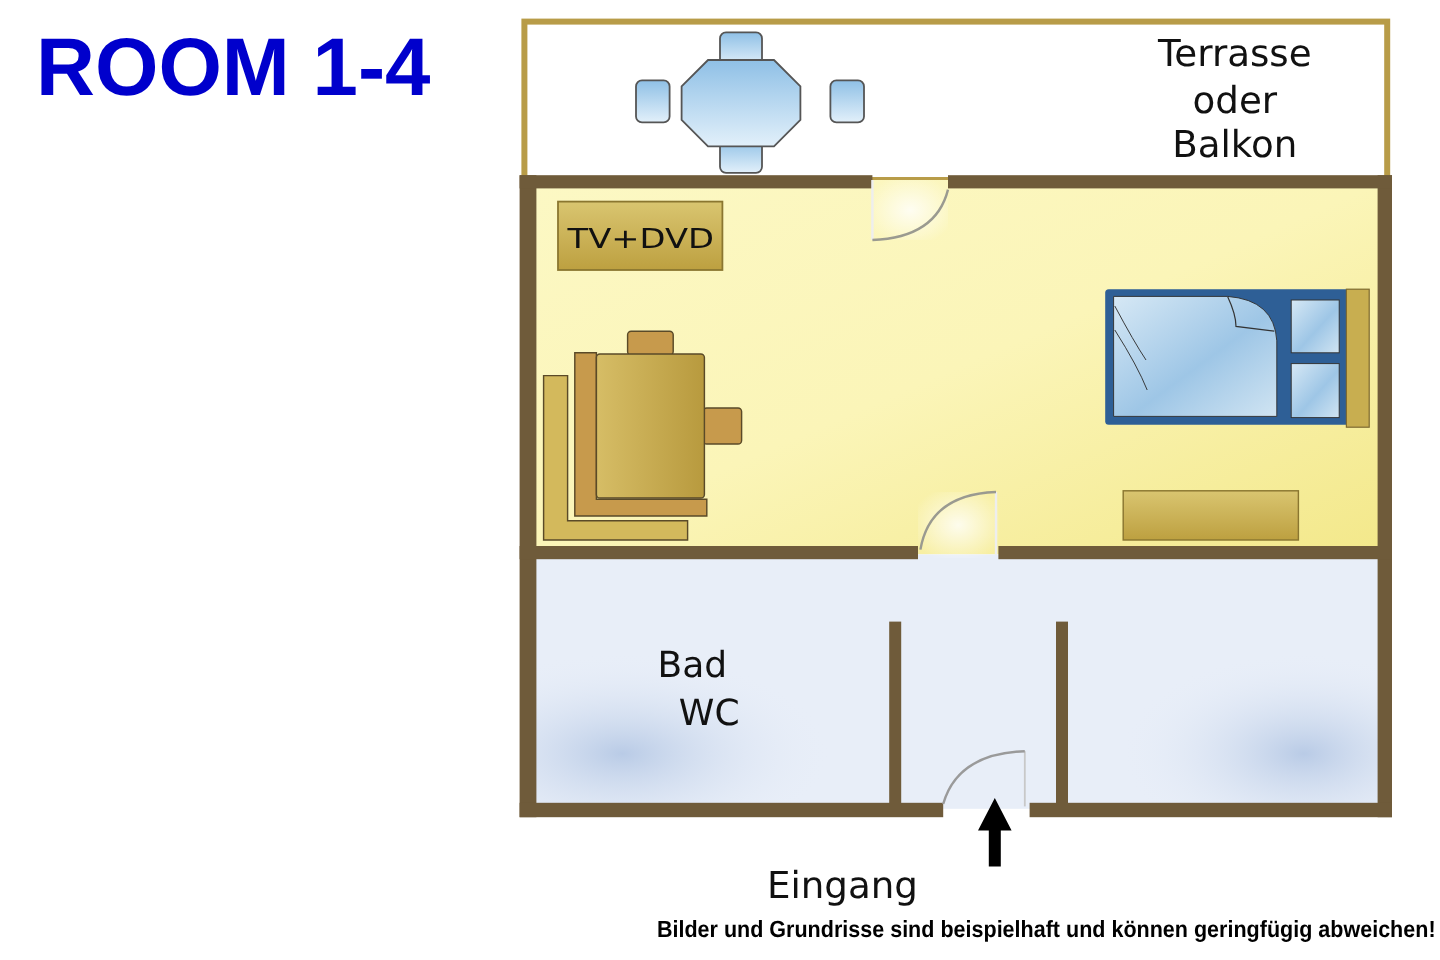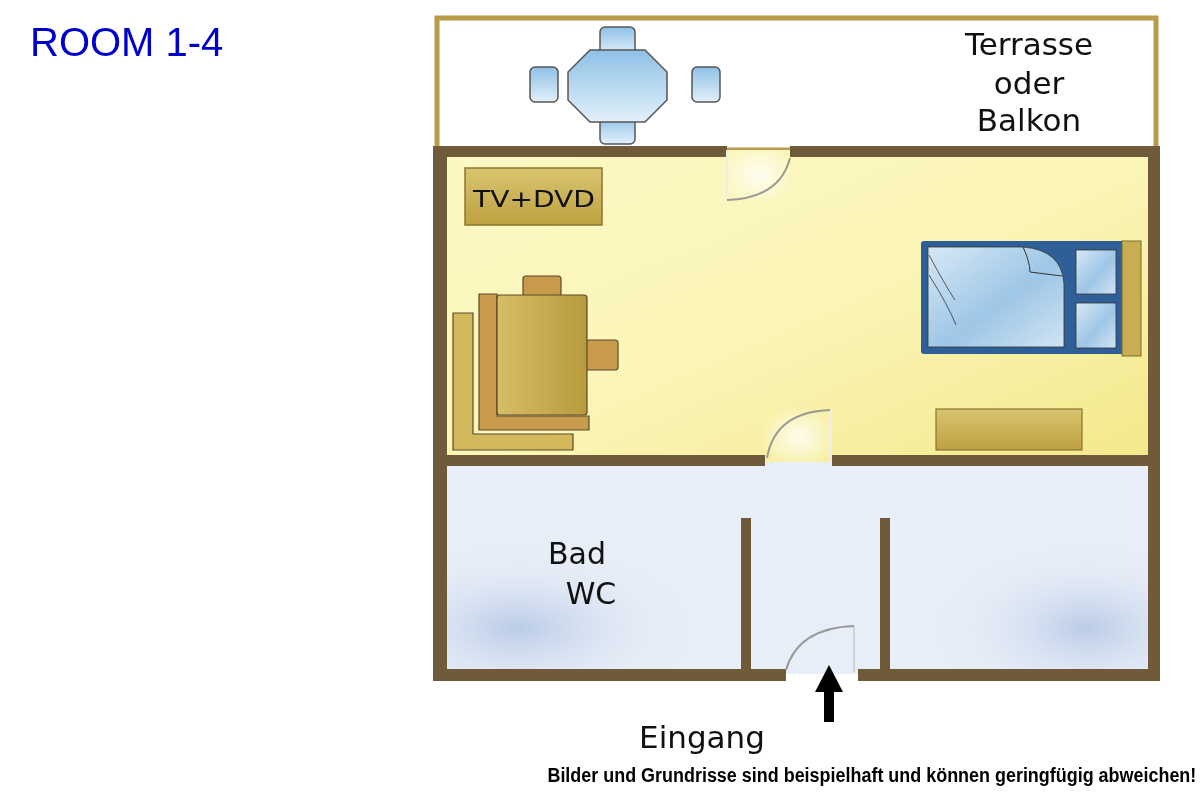--- a/index.html
+++ b/index.html
@@ -1,19 +1,19 @@
 <!DOCTYPE html>
 <html><head>
 <meta charset="utf-8">
 <style>
   html, body { margin:0; padding:0; }
   body { width:1200px; height:800px; background:#ffffff; position:relative; overflow:hidden;
          font-family:"DejaVu Sans", sans-serif; }
   .title { position:absolute; left:30px; top:22px; font-family:"Liberation Sans", sans-serif;
-           font-weight:normal; font-size:40px; color:#0000cc; letter-spacing:0px; line-height:1; }
+           font-weight:bold; font-size:68px; color:#0000cc; letter-spacing:0px; line-height:1; }
   .disclaimer { position:absolute; right:4px; top:766px; font-family:"Liberation Sans", sans-serif;
                 font-weight:bold; font-size:19.5px; color:#000; line-height:1; white-space:nowrap; transform:scaleX(0.92); transform-origin:right center;}
   svg.plan { position:absolute; left:0; top:0; }
   .lbl { font-family:"DejaVu Sans", sans-serif; fill:#111; }
 </style>
 </head>
 <body>
 
 <div class="title">ROOM 1-4</div>
 

